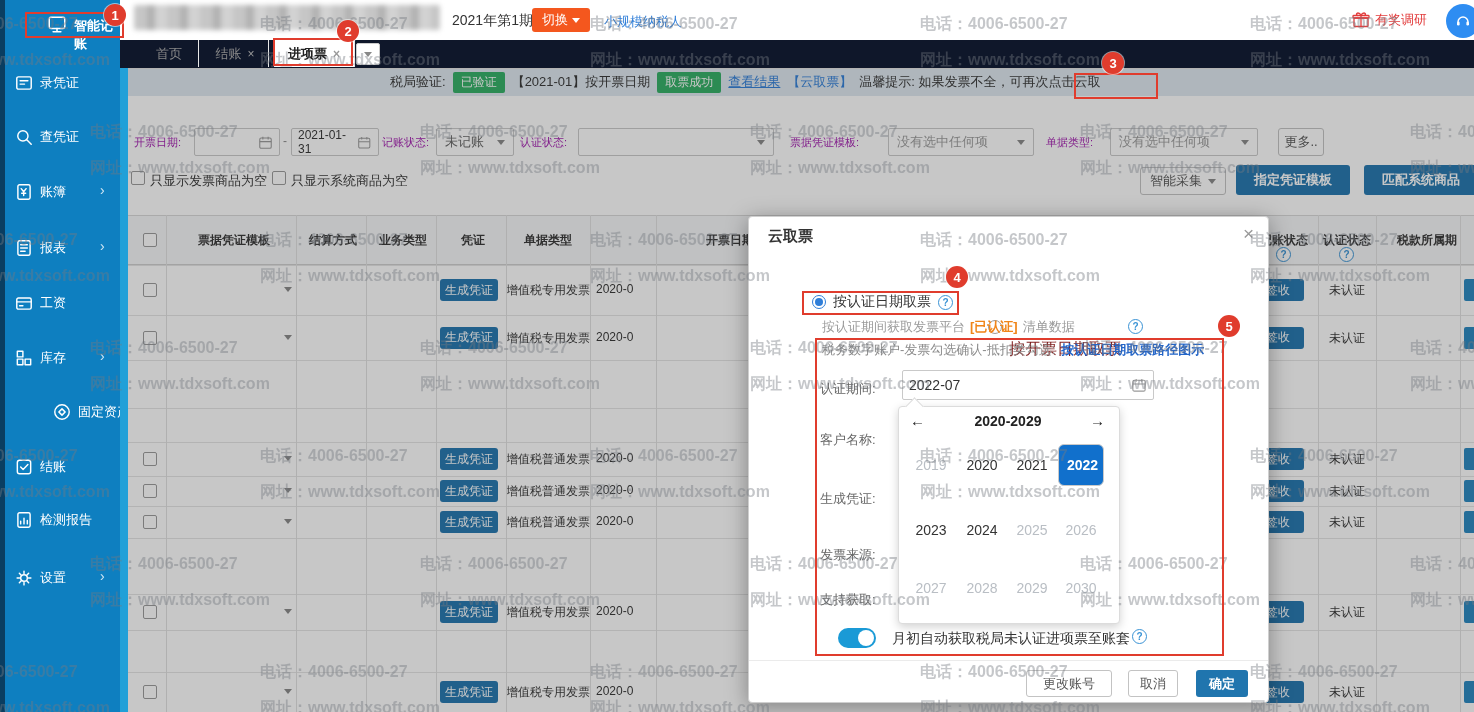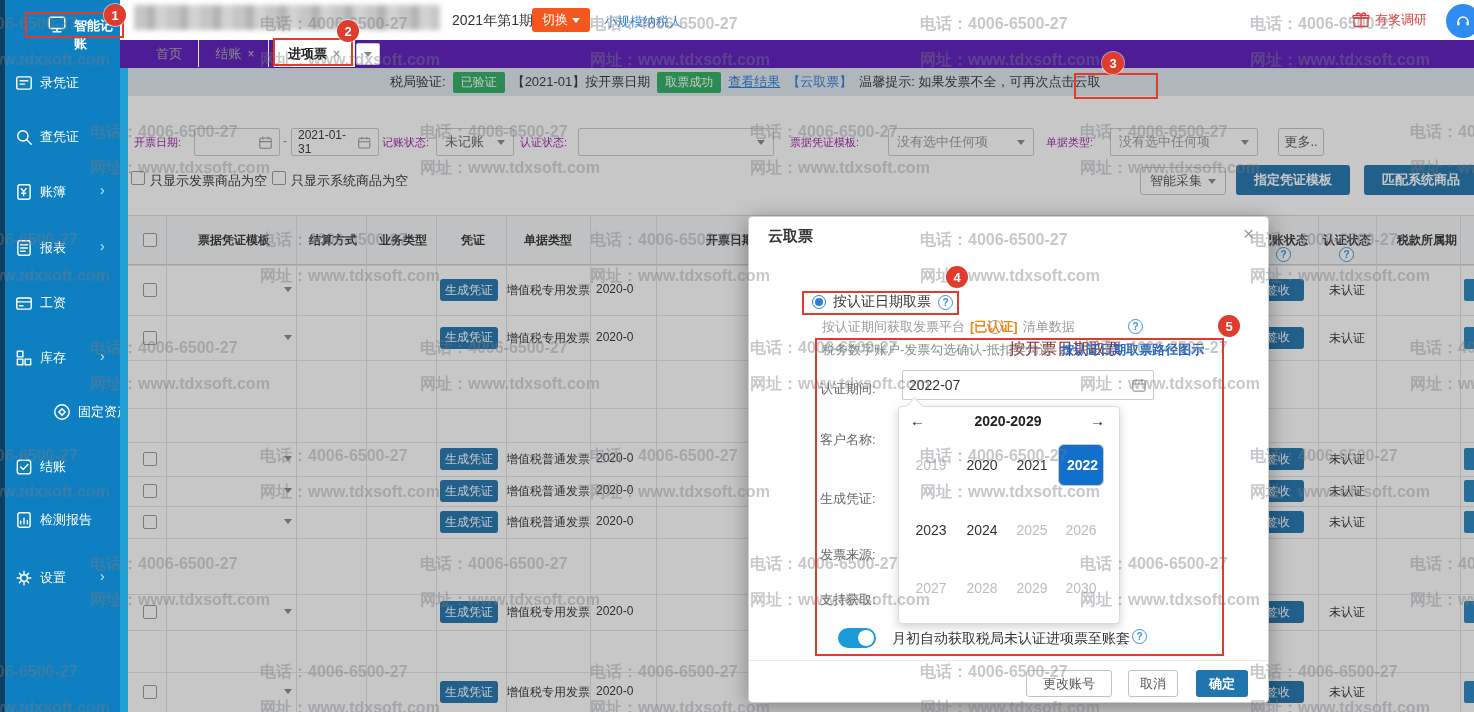--- a/index.html
+++ b/index.html
@@ -11,21 +11,21 @@
   
   #sidebar{left:0;top:0;width:120px;height:712px;background:#0e7fc0;z-index:5;}
   #left-dark-strip{left:0;top:0;width:5px;height:712px;background:#0a3e61;z-index:6;}
   #accent-strip{left:120px;top:68px;width:8px;height:644px;background:#21a0d8;z-index:12;}
   .nav-item{position:absolute;left:0;width:120px;height:24px;color:#fff;cursor:pointer;}
   .nav-item .nav-label{position:absolute;left:40px;top:3px;font-size:13px;color:#fff;}
   .nav-item .nav-arrow{position:absolute;left:100px;top:2px;font-size:14px;color:#cfe6f4;}
   .nav-item svg{position:absolute;left:14px;top:2px;}
   
   #topbar{left:120px;top:0;width:1354px;height:40px;background:#fff;z-index:5;}
-  #tabbar{left:120px;top:40px;width:1354px;height:28px;background:#4c1d95;border-bottom:1px solid #e3e3e3;z-index:5;}
+  #tabbar{left:120px;top:40px;width:1354px;height:28px;background:#0f172a;border-bottom:1px solid #e3e3e3;z-index:5;}
   .tab{position:absolute;top:0;height:27px;display:flex;align-items:center;justify-content:center;
        font-size:13px;color:#888;border-right:1px solid #e8e8e8;background:transparent;cursor:pointer;}
   .tab.active{background:#fff;color:#222;font-weight:bold;}
   .tab .tab-x{margin-left:6px;color:#999;font-size:12px;}
   
   .pane{background:#fff;}
   .lbl{font-size:11px;color:#a21caf;font-weight:normal;white-space:nowrap;}
   .sel{background:#fff;border:1px solid #c9c9c9;border-radius:2px;font-size:13px;color:#666;
        display:flex;align-items:center;justify-content:space-between;padding:0 8px;box-sizing:border-box;}
   .inp{background:#fff;border:1px solid #c9c9c9;border-radius:2px;font-size:12px;color:#333;

